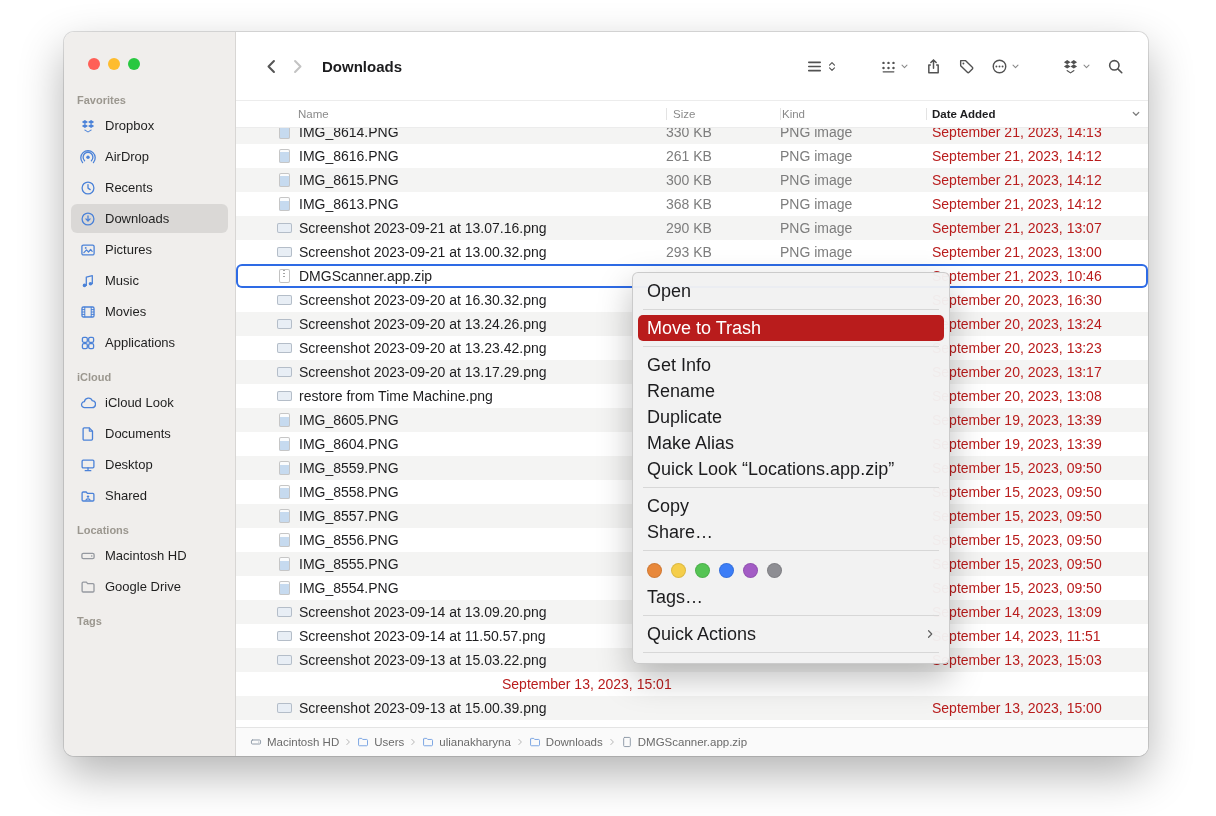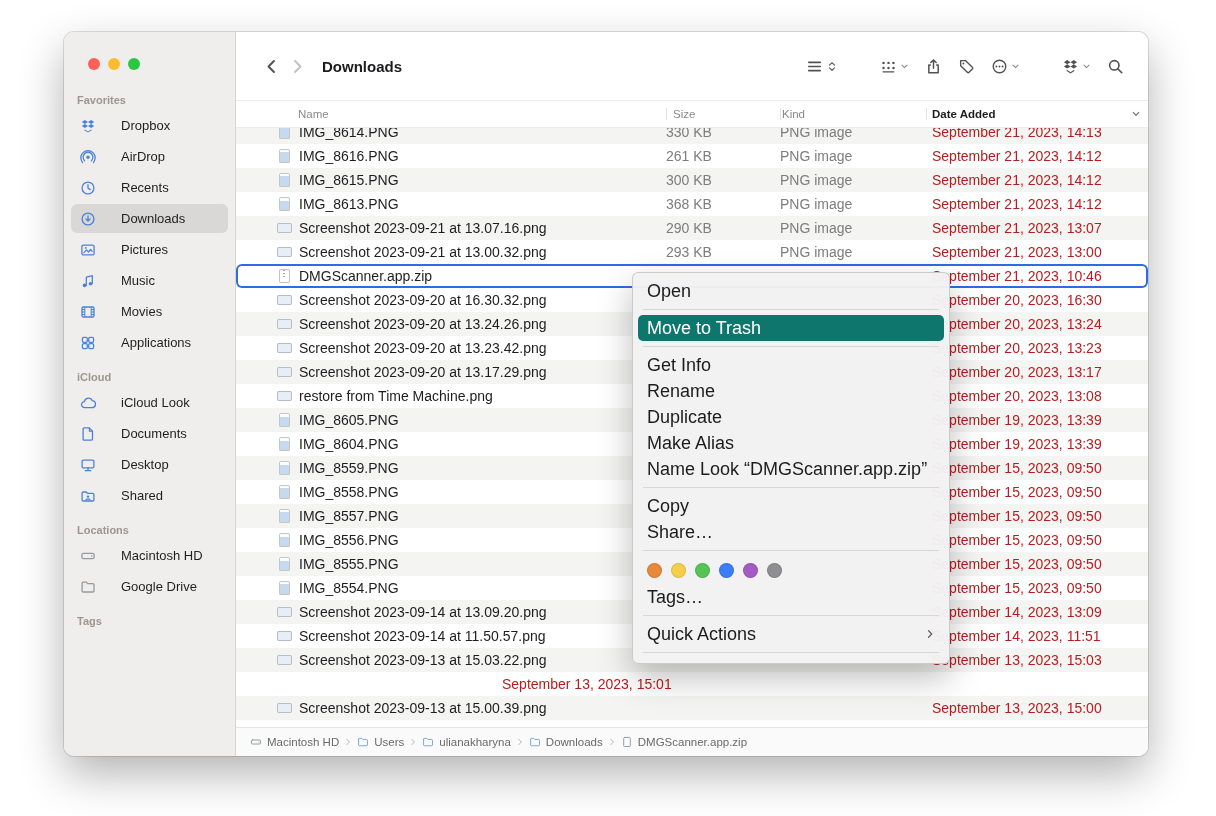--- a/index.html
+++ b/index.html
@@ -8,21 +8,21 @@
   .window{position:absolute;left:64px;top:32px;width:1084px;height:724px;border-radius:10px;
           overflow:hidden;display:flex;background:#fff;
           box-shadow:0 18px 45px rgba(0,0,0,.30),0 0 0 1px rgba(0,0,0,.12);}
   
   .sidebar{width:172px;flex:none;background:#f0eeec;border-right:1px solid #d8d6d4;box-sizing:border-box;}
   .traffic{display:flex;gap:8px;padding:26px 0 6px 24px;}
   .tl{width:12px;height:12px;border-radius:50%;}
   .tl.red{background:#ff5f57}.tl.yellow{background:#febc2e}.tl.green{background:#28c840}
   .side-nav{padding:6px 7px 0;}
   .sec-label{font-size:11px;font-weight:700;color:#9b978f;padding:12px 6px 3px;}
-  .side-item{height:29px;margin:2px 0;padding:0 7px;display:flex;align-items:center;gap:24px;
+  .side-item{height:29px;margin:2px 0;padding:0 7px;display:flex;align-items:center;gap:8px;
              border-radius:6px;font-size:13px;color:#1f1f1f;cursor:default;}
   .side-item.sel{background:rgba(0,0,0,.09);}
   .s-icon{width:19px;display:flex;justify-content:center;align-items:center;color:#4b82d8;}
   .s-icon svg{width:16px;height:16px;}
   [data-name="hdd-icon"]{color:#9599a0;}
   [data-name="gdrive-icon"]{color:#9599a0;}
   
   .main{flex:1;display:flex;flex-direction:column;min-width:0;position:relative;background:#fff;}
   .toolbar{height:68px;flex:none;display:flex;align-items:center;padding:0 16px 0 22px;}
   .nav-btn{width:26px;height:26px;display:flex;align-items:center;justify-content:center;color:#555;}
@@ -74,21 +74,21 @@
   .pb-icon{display:flex;color:#8f9aa8;}
   .pb-icon.blue{color:#7aa5e2;}
   .pb-icon svg{width:12px;height:12px;}
   .pb-chev{display:flex;color:#b2b2b2;}
   .pb-chev svg{width:8px;height:8px;}
   
   .ctx{position:absolute;left:568px;top:240px;width:318px;box-sizing:border-box;
        background:rgba(242,242,242,.97);border:1px solid rgba(0,0,0,.16);border-radius:6px;
        box-shadow:0 14px 34px rgba(0,0,0,.26);padding:5px 0;z-index:50;font-size:18px;color:#1c1c1e;}
   .m-item{height:26px;margin:0 5px;padding:0 9px;display:flex;align-items:center;border-radius:5px;}
-  .m-item.hl{background:#0f766e;color:#fff;}
+  .m-item.hl{background:#b91c1c;color:#fff;}
   .m-chev{margin-left:auto;display:flex;color:#5f5f5f;}
   .m-chev svg{width:10px;height:10px;}
   .m-sep{height:1px;background:#d7d7d7;margin:5px 10px;}
   .m-colors{height:28px;margin:0 5px;padding:0 9px;display:flex;align-items:center;gap:9px;}
   .dot{width:15px;height:15px;border-radius:50%;box-shadow:inset 0 0 0 1px rgba(0,0,0,.10);}
 </style>
 </head>
 <body>
 
 <div class="window" data-name="finder-window">
@@ -732,21 +732,21 @@
   </div>
       <div class="m-item" data-name="menu-item-duplicate">
     <span class="m-label" data-name="menu-item-label">Duplicate</span>
 
   </div>
       <div class="m-item" data-name="menu-item-make-alias">
     <span class="m-label" data-name="menu-item-label">Make Alias</span>
 
   </div>
       <div class="m-item" data-name="menu-item-quick-look-dmgscanner-app-zip">
-    <span class="m-label" data-name="menu-item-label">Name Look “DMGScanner.app.zip”</span>
+    <span class="m-label" data-name="menu-item-label">Quick Look “Locations.app.zip”</span>
 
   </div>
       <div class="m-sep" data-name="menu-separator"></div>
       <div class="m-item" data-name="menu-item-copy">
     <span class="m-label" data-name="menu-item-label">Copy</span>
 
   </div>
       <div class="m-item" data-name="menu-item-share">
     <span class="m-label" data-name="menu-item-label">Share…</span>
 

